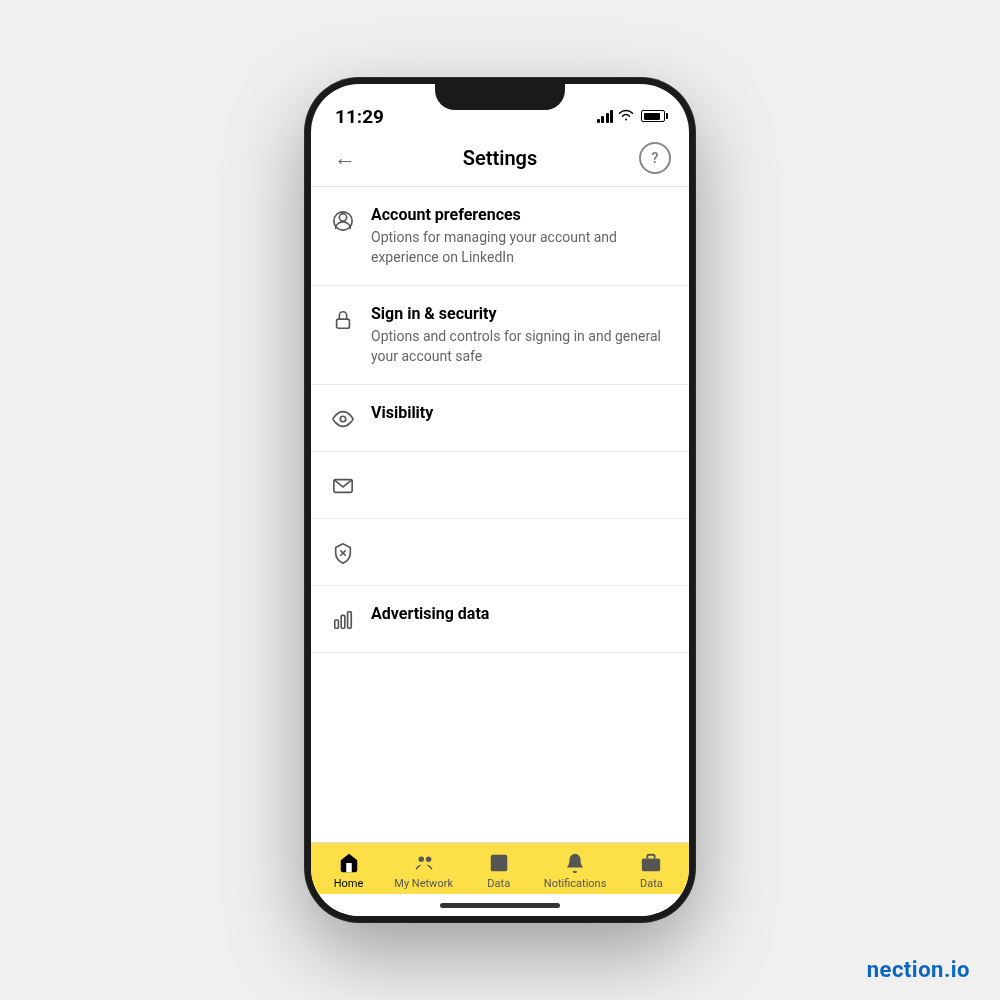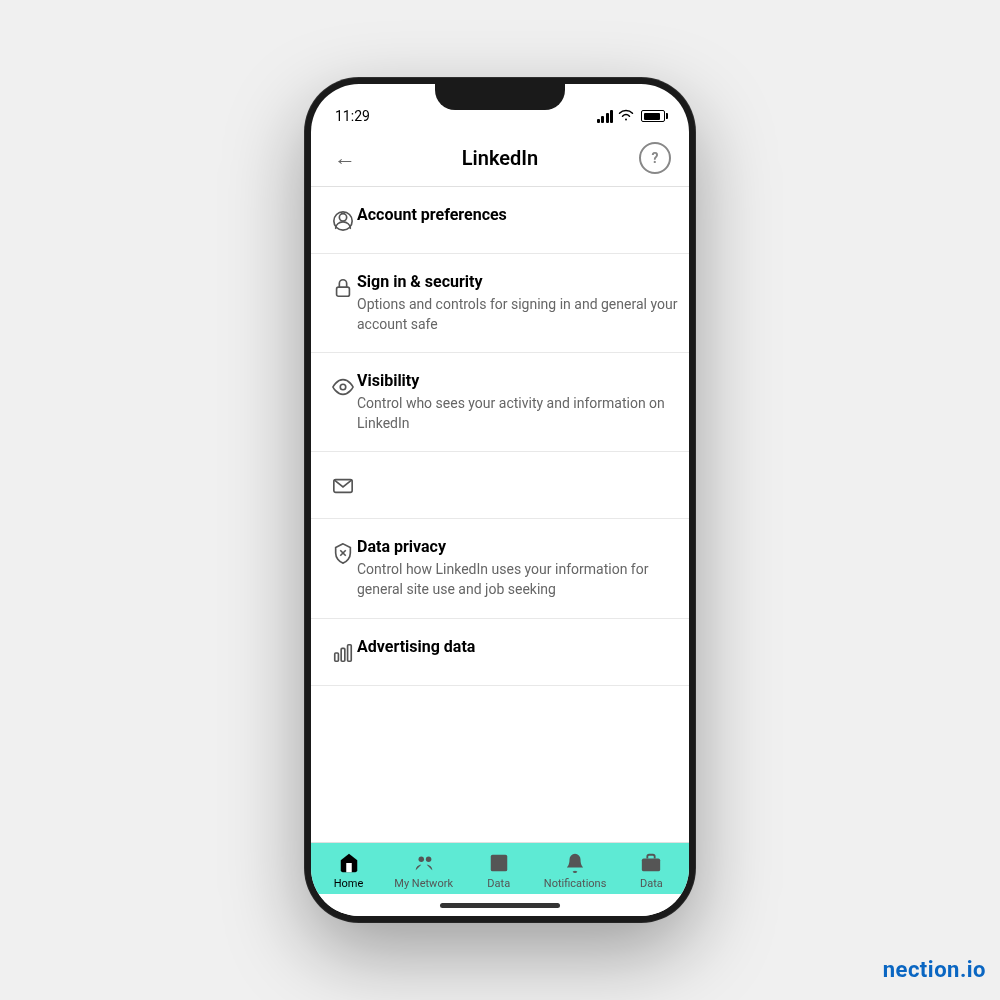--- a/index.html
+++ b/index.html
@@ -17,21 +17,21 @@
       width: 1000px;
       height: 1000px;
       background: #f0f0f0;
       display: flex;
       justify-content: center;
       align-items: center;
     }
     .nection-logo {
       position: absolute;
       bottom: 18px;
-      right: 14px;
+      right: 30px;
       font-size: 22px;
       font-weight: 700;
       color: #0a66c2;
       letter-spacing: 0.5px;
     }
     
     .phone {
       width: 390px;
       height: 844px;
       background: #1a1a1a;
@@ -89,22 +89,22 @@
     .status-bar {
       display: flex;
       justify-content: space-between;
       align-items: center;
       padding: 14px 24px 0 24px;
       height: 50px;
       position: relative;
       z-index: 5;
     }
     .status-time {
-      font-size: 14px;
-      font-weight: 400;
+      font-size: 19px;
+      font-weight: 700;
       color: #000;
     }
     .status-icons {
       display: flex;
       align-items: center;
       gap: 5px;
     }
     .signal-bars {
       display: flex;
       align-items: flex-end;
@@ -199,20 +199,21 @@
       overflow-y: auto;
       overflow-x: hidden;
     }
     .settings-list::-webkit-scrollbar { display: none; }
     .setting-item {
       display: flex;
       align-items: flex-start;
       padding: 18px 4px 18px 18px;
       border-bottom: 1px solid #e8e8e8;
       cursor: pointer;
+      gap: 14px;
     }
     .setting-icon {
       width: 28px;
       height: 28px;
       flex-shrink: 0;
       display: flex;
       align-items: center;
       justify-content: center;
       margin-top: 2px;
     }
@@ -237,21 +238,21 @@
       color: #666;
       line-height: 1.4;
     }
     
     .bottom-nav {
       display: flex;
       justify-content: space-around;
       align-items: center;
       padding: 8px 0 4px 0;
       border-top: 1px solid #e0e0e0;
-      background: #5eead4;
+      background: #fde047;
     }
     .nav-item {
       display: flex;
       flex-direction: column;
       align-items: center;
       gap: 2px;
       cursor: pointer;
       min-width: 60px;
     }
     .nav-icon {
@@ -317,38 +318,39 @@
           </div>
         </div>
       </div>
 
       <div class="app-content">
 
         <div class="header">
           <div class="back-btn">
             <span class="back-arrow">←</span>
           </div>
-          <span class="header-title">LinkedIn</span>
+          <span class="header-title">Settings</span>
           <div class="help-btn">
             <span class="help-text">?</span>
           </div>
         </div>
 
         <div class="settings-list">
 
           <div class="setting-item">
             <div class="setting-icon">
               <svg viewBox="0 0 24 24">
                 <circle cx="12" cy="8" r="4"></circle>
                 <path d="M4 20c0-4 3.6-7 8-7s8 3 8 7" stroke-linecap="round"></path>
                 <circle cx="12" cy="12" r="10"></circle>
               </svg>
             </div>
             <div class="setting-text">
               <div class="setting-title">Account preferences</div>
+              <div class="setting-desc">Options for managing your account and experience on LinkedIn</div>
             </div>
           </div>
 
           <div class="setting-item">
             <div class="setting-icon">
               <svg viewBox="0 0 24 24">
                 <rect x="5" y="11" width="14" height="10" rx="2"></rect>
                 <path d="M8 11V7a4 4 0 0 1 8 0v4"></path>
               </svg>
             </div>
@@ -360,44 +362,39 @@
 
           <div class="setting-item">
             <div class="setting-icon">
               <svg viewBox="0 0 24 24">
                 <path d="M1 12S5 4 12 4s11 8 11 8-4 8-11 8S1 12 1 12z"></path>
                 <circle cx="12" cy="12" r="3"></circle>
               </svg>
             </div>
             <div class="setting-text">
               <div class="setting-title">Visibility</div>
-              <div class="setting-desc">Control who sees your activity and information on LinkedIn</div>
             </div>
           </div>
 
           <div class="setting-item">
             <div class="setting-icon">
               <svg viewBox="0 0 24 24">
                 <rect x="2" y="5" width="20" height="14" rx="2"></rect>
                 <path d="M2 5l10 8 10-8"></path>
               </svg>
             </div>
           </div>
 
           <div class="setting-item">
             <div class="setting-icon">
               <svg viewBox="0 0 24 24">
                 <path d="M12 2L4 6v6c0 5 3.5 9.7 8 11 4.5-1.3 8-6 8-11V6l-8-4z"></path>
                 <line x1="9" y1="9" x2="15" y2="15"></line>
                 <line x1="15" y1="9" x2="9" y2="15"></line>
               </svg>
-            </div>
-            <div class="setting-text">
-              <div class="setting-title">Data privacy</div>
-              <div class="setting-desc">Control how LinkedIn uses your information for general site use and job seeking</div>
             </div>
           </div>
 
           <div class="setting-item">
             <div class="setting-icon">
               <svg viewBox="0 0 24 24" stroke="#555" stroke-width="1.8" fill="none">
                 <rect x="3" y="12" width="4" height="9" rx="1"></rect>
                 <rect x="10" y="7" width="4" height="14" rx="1"></rect>
                 <rect x="17" y="3" width="4" height="18" rx="1"></rect>
               </svg>

